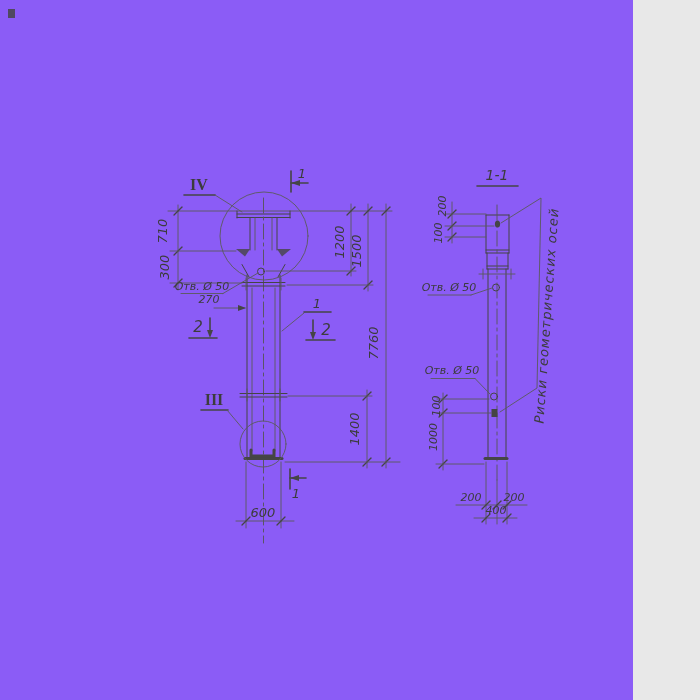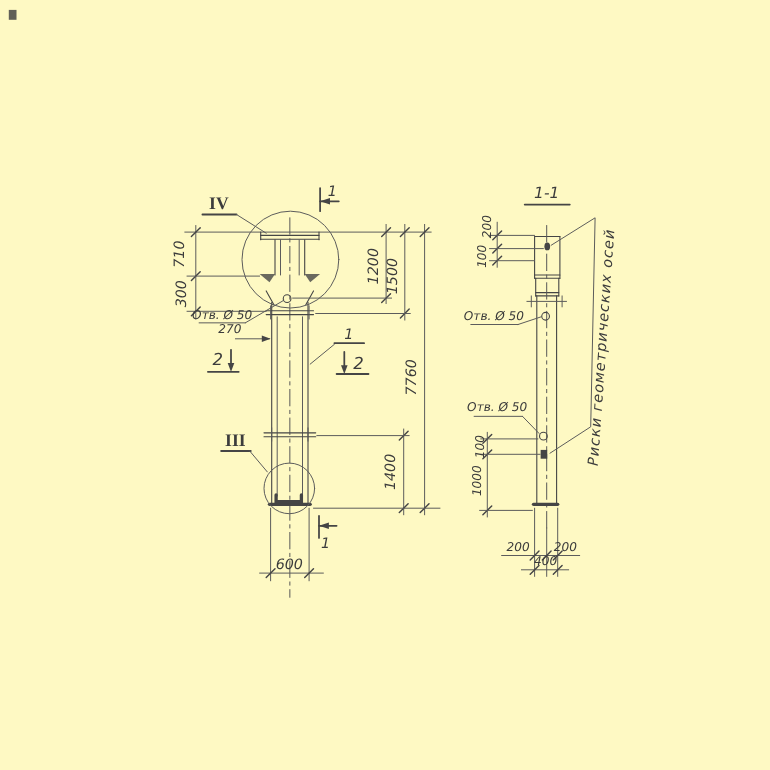--- a/index.html
+++ b/index.html
@@ -1,16 +1,16 @@
 <!DOCTYPE html>
 <html><head>
 <meta charset="utf-8">
 <style>
   html,body{margin:0;padding:0;background:#e8e8e8;}
-  .page{position:relative;width:700px;height:700px;background:#fef9c3;overflow:hidden;
+  .page{position:relative;width:633px;height:700px;background:#8b5cf6;overflow:hidden;
         font-family:"DejaVu Sans",sans-serif;}
   svg{position:absolute;left:0;top:0;}
   svg line, svg polyline, svg circle, svg rect.outline, svg path, svg ellipse{
     stroke:#454545;fill:none;stroke-width:1;stroke-linecap:round;}
   .thick{stroke-width:3;}
   .med{stroke-width:1.6;}
   .thin{stroke-width:0.9;stroke:#5a5a5a;}
   .dash{stroke-dasharray:15 4 3 4;stroke-width:0.9;stroke:#555;}
   .tick{stroke-width:1.3;}
   .fillink{fill:#454545;stroke:none;}

